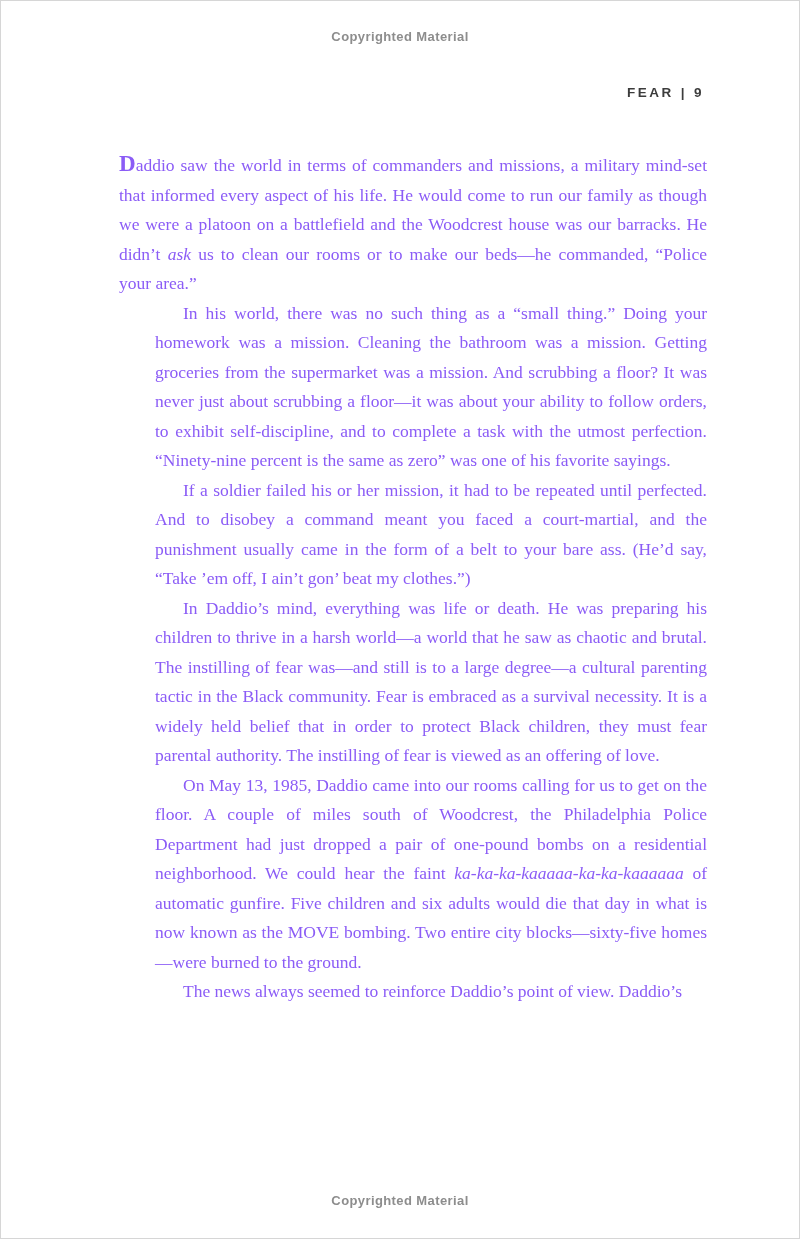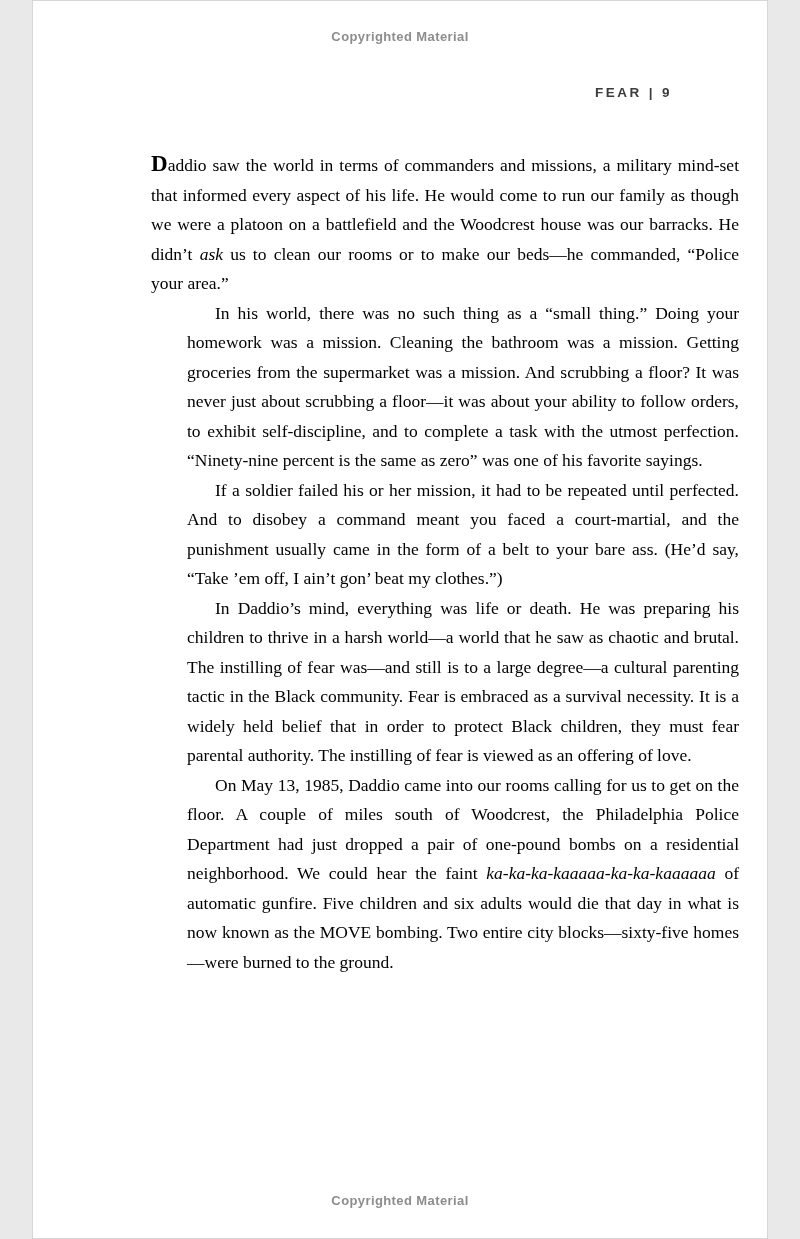--- a/index.html
+++ b/index.html
@@ -1,19 +1,19 @@
 <!DOCTYPE html>
 <html><head>
 <meta charset="utf-8">
 <style>
   * { margin: 0; padding: 0; box-sizing: border-box; }
   html, body { background: #e9e9e9; }
   .page {
     position: relative;
-    width: 736px;
+    width: 800px;
     height: 1239px;
     margin: 0 auto;
     background: #ffffff;
     border: 1px solid #d6d6d6;
     overflow: hidden;
     font-family: "Liberation Serif", serif;
   }
   .copyright-notice {
     position: absolute;
     left: 0;
@@ -43,21 +43,21 @@
     padding: 0 7px;
     font-weight: bold;
   }
   .body-text {
     position: absolute;
     left: 118px;
     top: 150px;
     width: 588px;
     font-size: 17.5px;
     line-height: 29.5px;
-    color: #000000;
+    color: #8b5cf6;
     text-align: justify;
   }
   .body-text p { margin: 0; }
   .body-text p.indent { text-indent: 28px; margin-left: 36px; }
   .initial-cap {
     font-weight: bold;
     font-size: 1.32em;
     line-height: 1;
   }
   .italic { font-style: italic; }
@@ -72,17 +72,18 @@
   <div class="running-head">
     <span>FEAR</span><span class="sep">|</span><span>9</span>
   </div>
 
   <div class="body-text">
       <p class=""><span class="initial-cap">D</span><span>addio saw the world in terms of commanders and missions, a military mind-set that informed every aspect of his life. He would come to run our family as though we were a platoon on a battlefield and the Woodcrest house was our barracks. He didn’t </span><span class="italic">ask</span><span> us to clean our rooms or to make our beds—he commanded, “Police your area.”</span></p>
       <p class="indent"><span>In his world, there was no such thing as a “small thing.” Doing your homework was a mission. Cleaning the bathroom was a mission. Getting groceries from the supermarket was a mission. And scrubbing a floor? It was never just about scrubbing a floor—it was about your ability to follow orders, to exhibit self-discipline, and to complete a task with the utmost perfection. “Ninety-nine percent is the same as zero” was one of his favorite sayings.</span></p>
       <p class="indent"><span>If a soldier failed his or her mission, it had to be repeated until perfected. And to disobey a command meant you faced a court-martial, and the punishment usually came in the form of a belt to your bare ass. (He’d say, “Take ’em off, I ain’t gon’ beat my clothes.”)</span></p>
       <p class="indent"><span>In Daddio’s mind, everything was life or death. He was preparing his children to thrive in a harsh world—a world that he saw as chaotic and brutal. The instilling of fear was—and still is to a large degree—a cultural parenting tactic in the Black community. Fear is embraced as a survival necessity. It is a widely held belief that in order to protect Black children, they must fear parental authority. The instilling of fear is viewed as an offering of love.</span></p>
       <p class="indent"><span>On May 13, 1985, Daddio came into our rooms calling for us to get on the floor. A couple of miles south of Woodcrest, the Philadelphia Police Department had just dropped a pair of one-pound bombs on a residential neighborhood. We could hear the faint </span><span class="italic">ka-ka-ka-kaaaaa-ka-ka-kaaaaaa</span><span> of automatic gunfire. Five children and six adults would die that day in what is now known as the MOVE bombing. Two entire city blocks—sixty-five homes—were burned to the ground.</span></p>
+      <p class="indent"><span>The news always seemed to reinforce Daddio’s point of view. Daddio’s</span></p>
     </div>
 
   <div class="copyright-notice copyright-bottom">Copyrighted Material</div>
 
 </div>
 
 </body></html>

